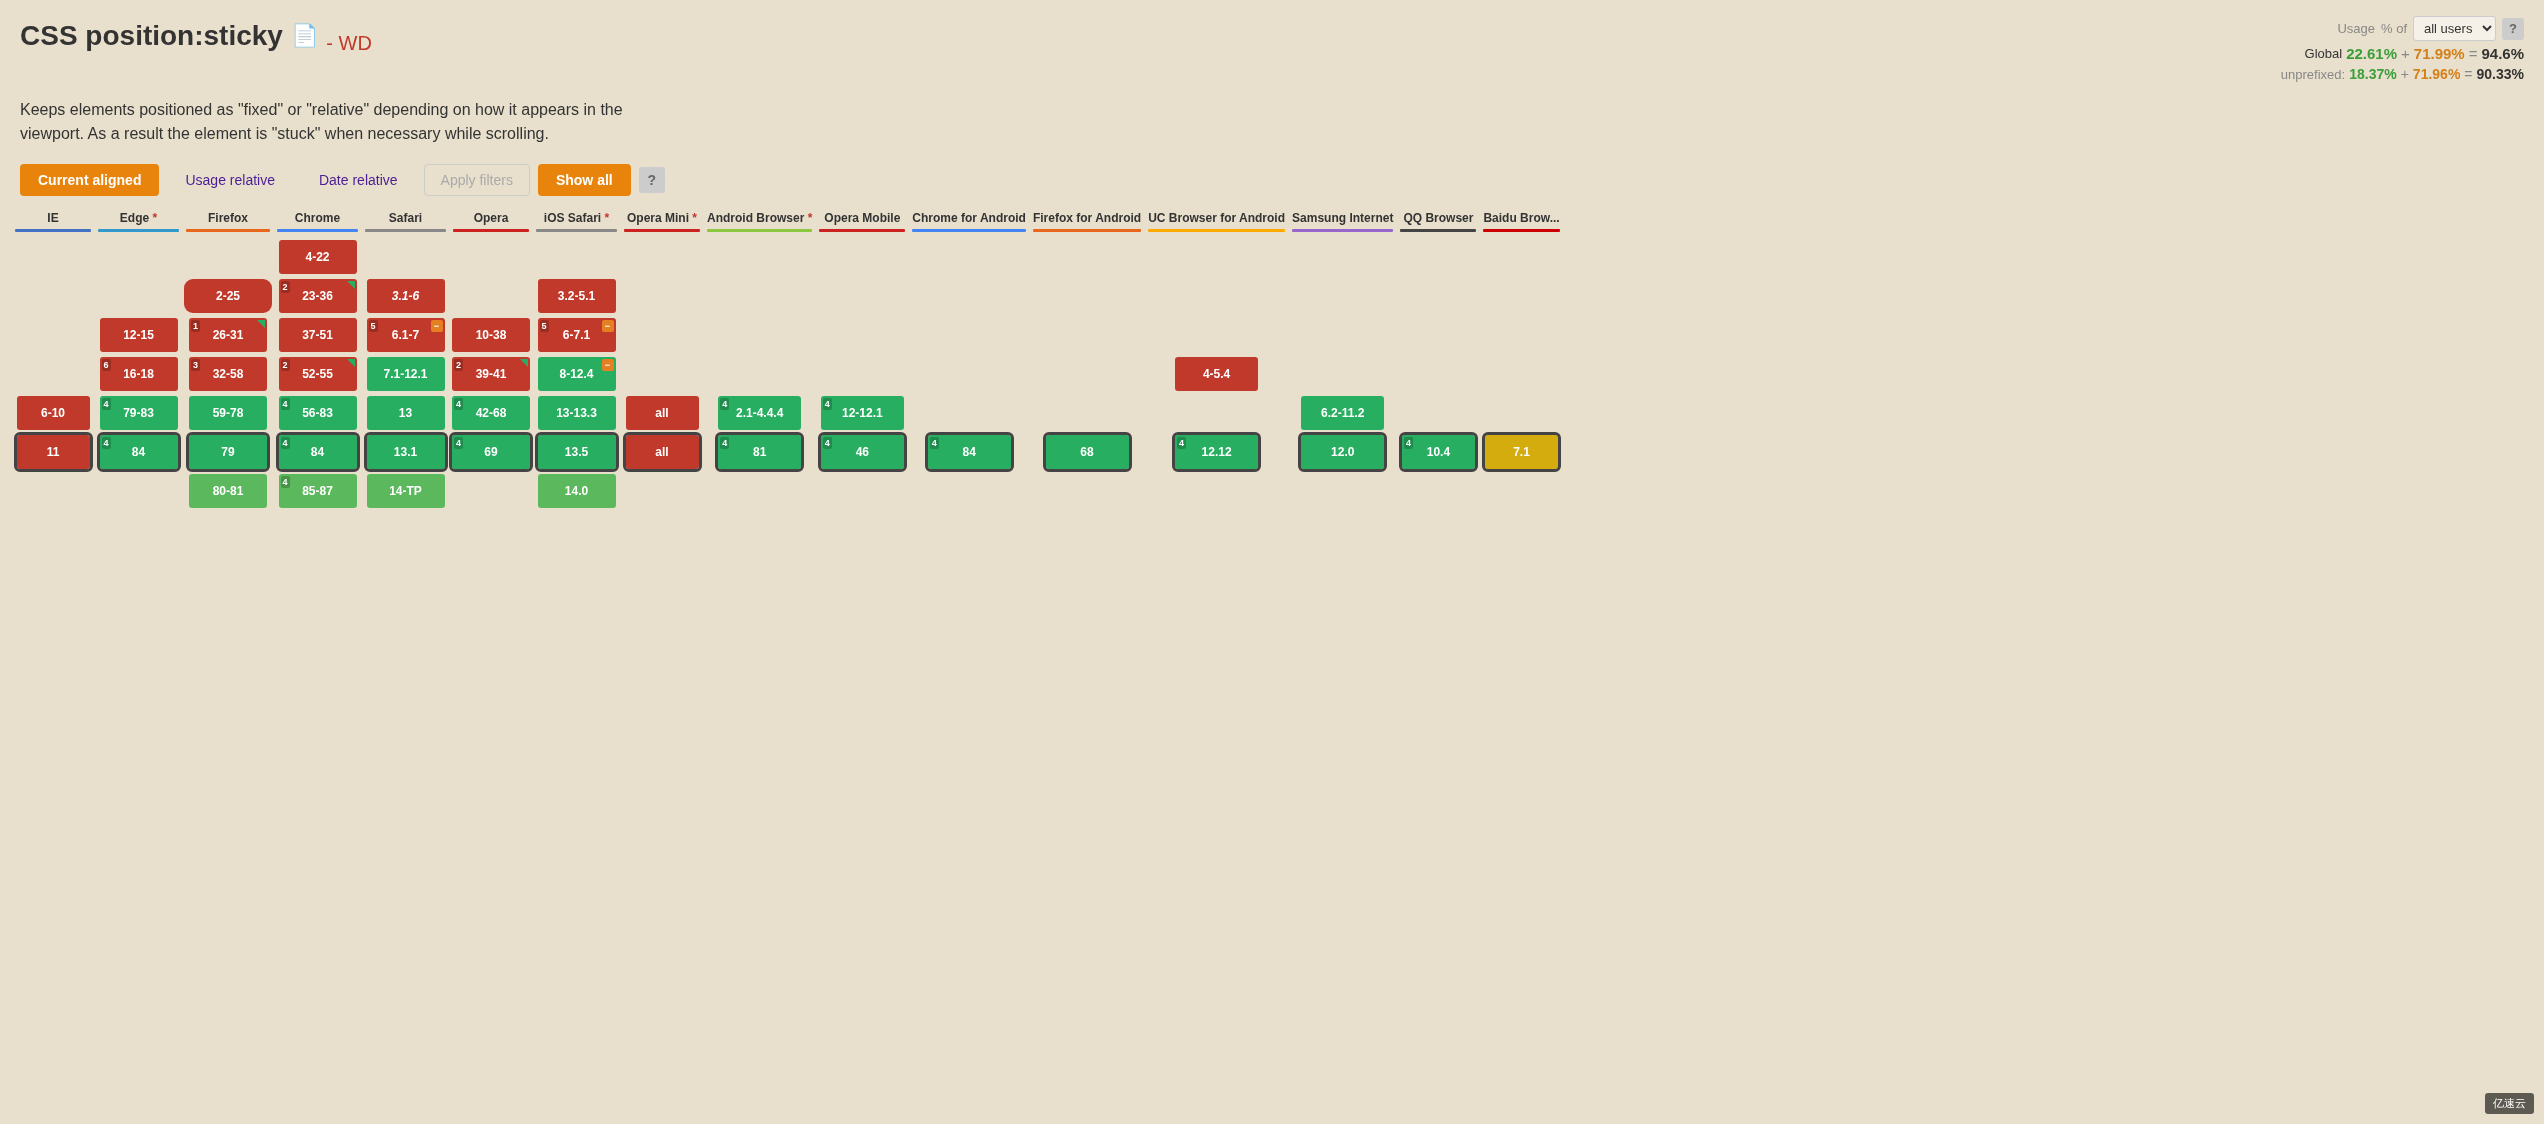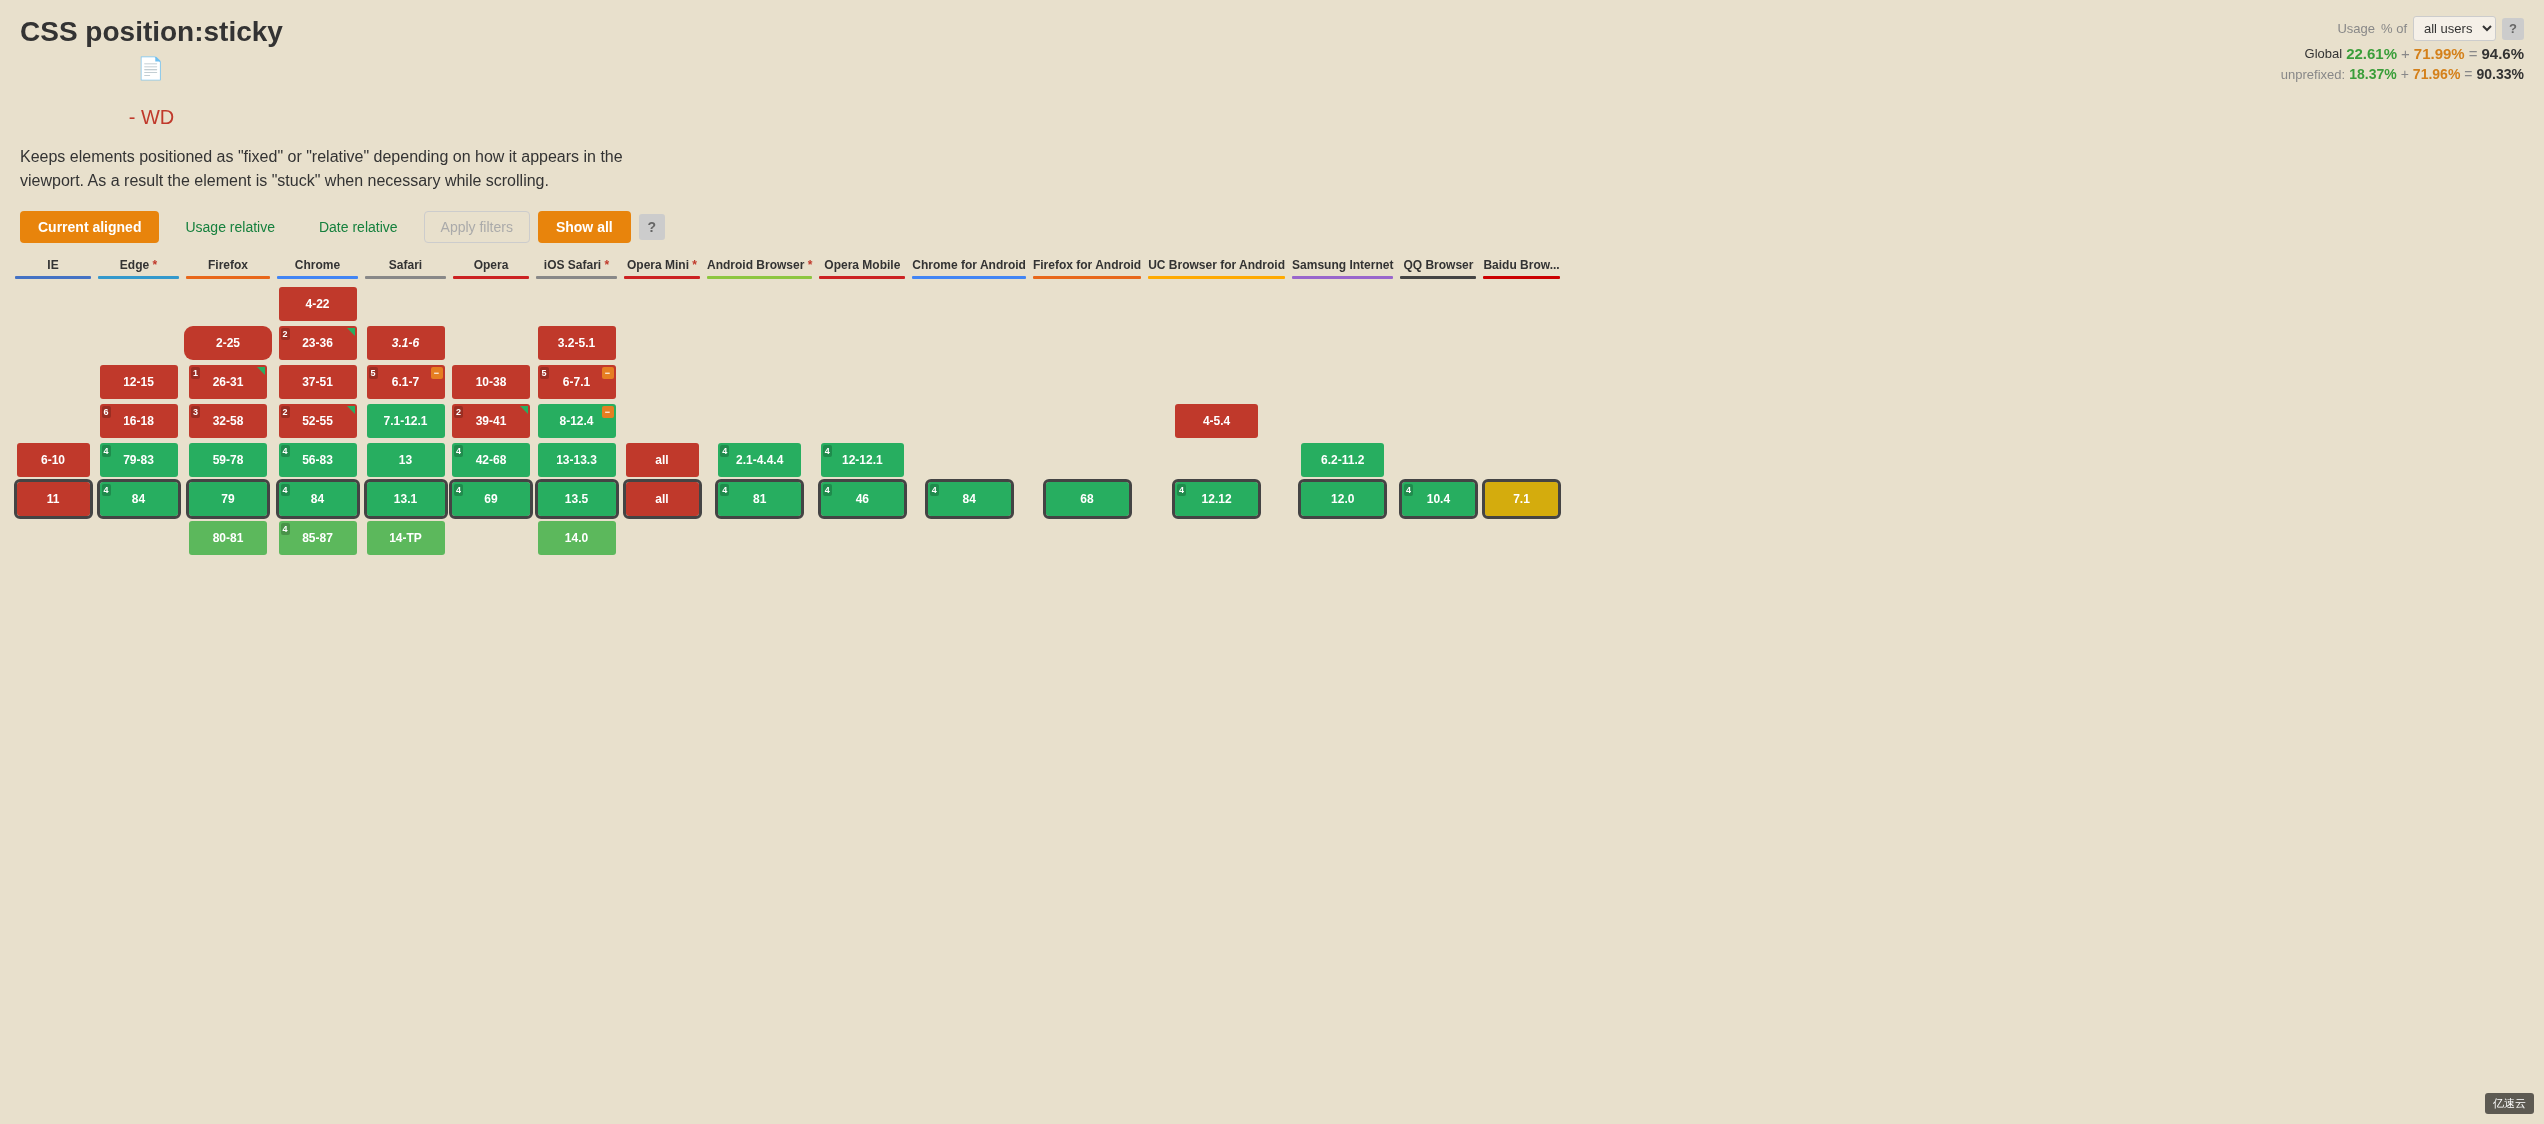--- a/index.html
+++ b/index.html
@@ -16,21 +16,20 @@
       justify-content: space-between;
       align-items: flex-start;
     }
     .title-block h1 {
       font-size: 28px;
       font-weight: bold;
       color: #333;
       display: flex;
       align-items: center;
       gap: 8px;
-      flex-direction: column;
     }
     .title-block h1 .doc-icon {
       color: #c0392b;
       font-size: 22px;
     }
     .title-block h1 .wd-badge {
       color: #c0392b;
       font-size: 20px;
       font-weight: normal;
       margin-top: 16px;
@@ -119,21 +118,21 @@
       cursor: pointer;
       font-size: 14px;
       font-weight: bold;
     }
     .btn-current {
       background: #e8840c;
       color: white;
     }
     .btn-usage, .btn-date {
       background: transparent;
-      color: #15803d;
+      color: #4c1d95;
       font-weight: normal;
     }
     .btn-apply {
       background: transparent;
       color: #aaa;
       border: 1px solid #ccc;
       border-radius: 4px;
       padding: 7px 16px;
       cursor: pointer;
       font-size: 14px;

